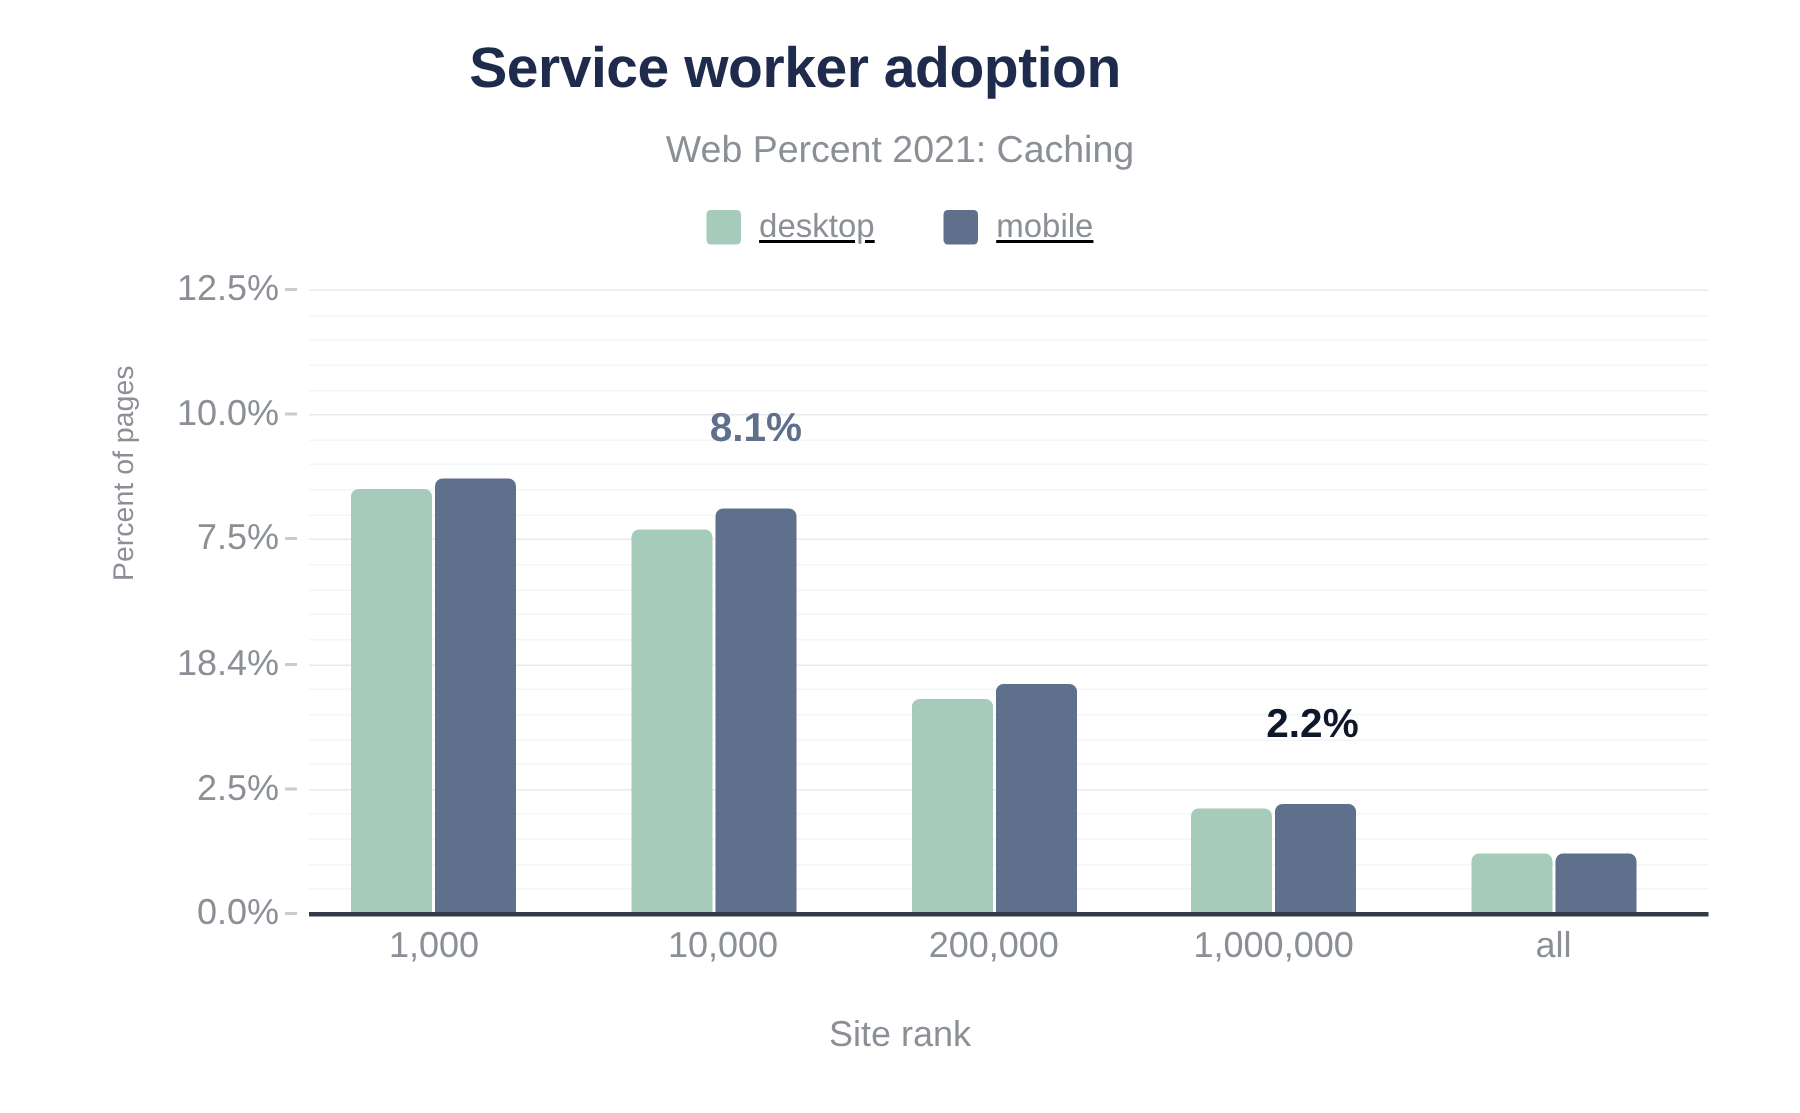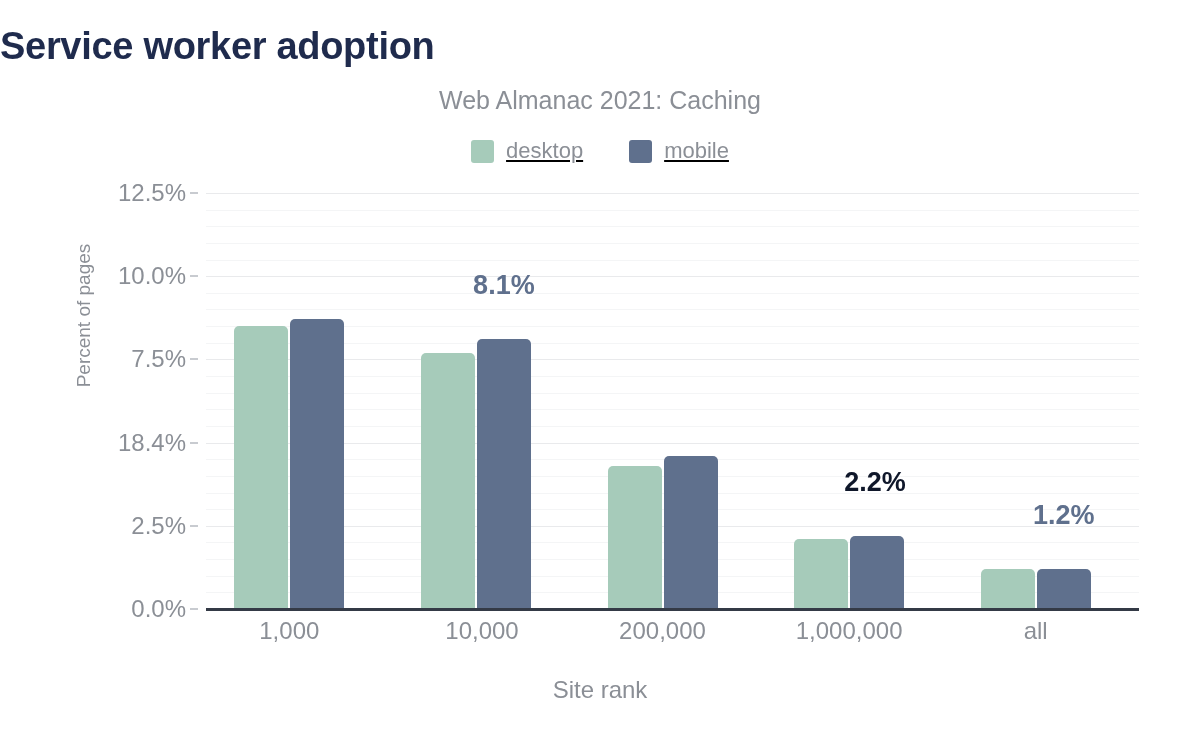--- a/index.html
+++ b/index.html
@@ -22,20 +22,21 @@
     width: 1200px;
     height: 742px;
   }
 
   
   .chart-title {
     position: absolute;
     left: 0;
     top: 26px;
     width: 1060px;
+    text-align: center;
     font-size: 38px;
     font-weight: bold;
     letter-spacing: -0.3px;
     color: #1f2b4d;
     line-height: 1.1;
   }
   .chart-subtitle {
     position: absolute;
     left: 0;
     top: 87px;
@@ -190,21 +191,21 @@
     line-height: 1;
   }
 </style>
 </head>
 <body>
 
 <div id="chart-root">
 
   <div class="chart-title">Service worker adoption</div>
 
-  <div class="chart-subtitle">Web Almanac 2021: Caching</div>
+  <div class="chart-subtitle">Web Percent 2021: Caching</div>
 
   <div class="legend">
     <div class="legend-item">
       <span class="legend-swatch" style="background: rgb(166, 203, 186);"></span>
       <span class="legend-label">desktop</span>
     </div>
     <div class="legend-item">
       <span class="legend-swatch" style="background: rgb(95, 112, 141);"></span>
       <span class="legend-label">mobile</span>
     </div>
@@ -261,21 +262,20 @@
       <div class="bar desktop" title="desktop 10,000: 7.7%" style="left: 214.9px; width: 54px; height: 256.256px; background: rgb(166, 203, 186);"></div>
       <div class="bar mobile" title="mobile 10,000: 8.1%" style="left: 270.9px; width: 54px; height: 269.568px; background: rgb(95, 112, 141);"></div>
       <div class="bar-label" style="left: 207.9px; top: 79.432px; color: rgb(95, 112, 141);">8.1%</div>
       <div class="bar desktop" title="desktop 100,000: 4.3%" style="left: 401.5px; width: 54px; height: 143.104px; background: rgb(166, 203, 186);"></div>
       <div class="bar mobile" title="mobile 100,000: 4.6%" style="left: 457.5px; width: 54px; height: 153.088px; background: rgb(95, 112, 141);"></div>
       <div class="bar desktop" title="desktop 1,000,000: 2.1%" style="left: 588.1px; width: 54px; height: 69.888px; background: rgb(166, 203, 186);"></div>
       <div class="bar mobile" title="mobile 1,000,000: 2.2%" style="left: 644.1px; width: 54px; height: 73.216px; background: rgb(95, 112, 141);"></div>
       <div class="bar-label" style="left: 579px; top: 275.784px; color: #0f172a;">2.2%</div>
       <div class="bar desktop" title="desktop all: 1.2%" style="left: 774.7px; width: 54px; height: 39.936px; background: rgb(166, 203, 186);"></div>
       <div class="bar mobile" title="mobile all: 1.2%" style="left: 830.7px; width: 54px; height: 39.936px; background: rgb(95, 112, 141);"></div>
-      <div class="bar-label" style="left: 767.7px; top: 309.064px; color: rgb(95, 112, 141);">1.2%</div>
     </div>
 
   <div class="axis-line"></div>
 
   <div id="xticks">
       <div class="xtick" style="left: 189.3px;">1,000</div>
       <div class="xtick" style="left: 382px;">10,000</div>
       <div class="xtick" style="left: 562.5px;">200,000</div>
       <div class="xtick" style="left: 749.1px;">1,000,000</div>
       <div class="xtick" style="left: 935.7px;">all</div>

